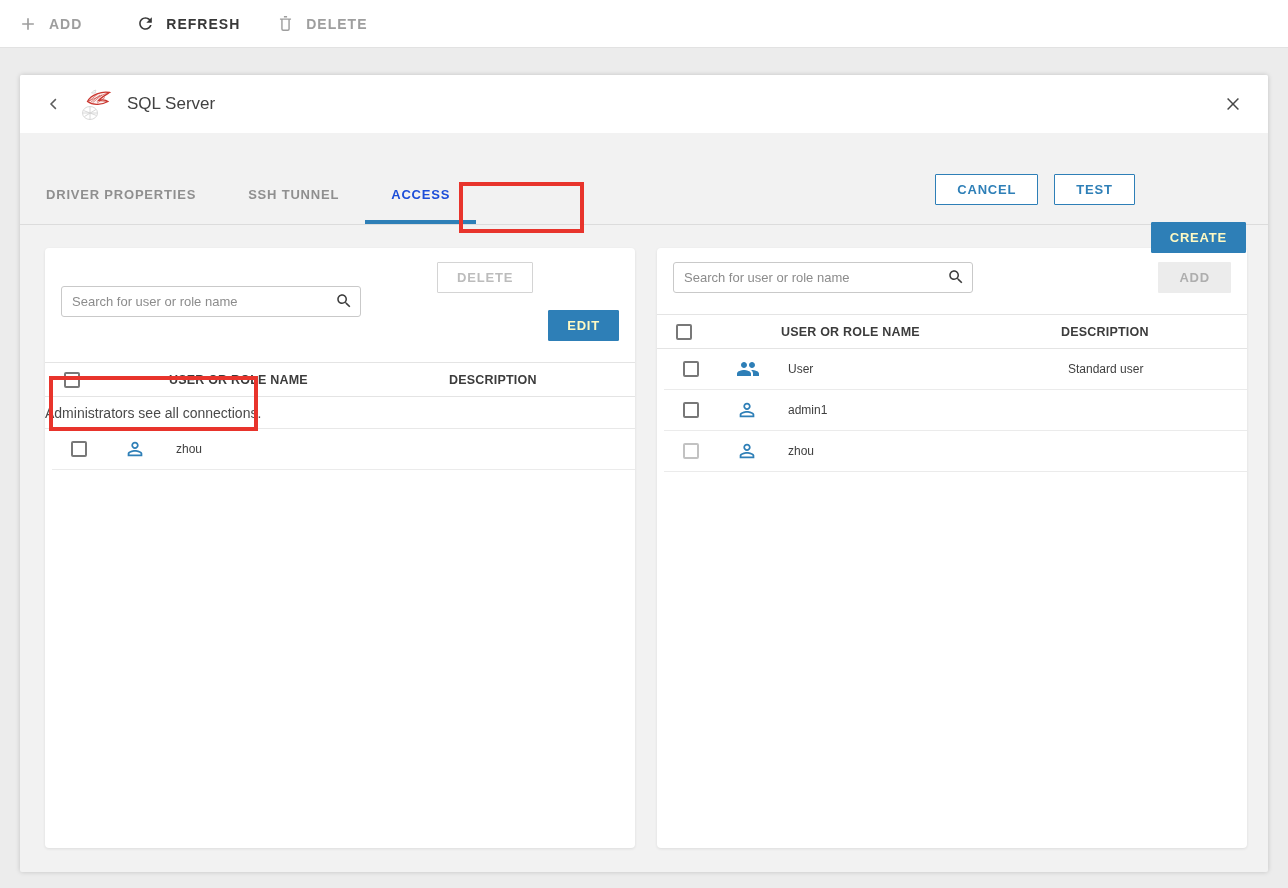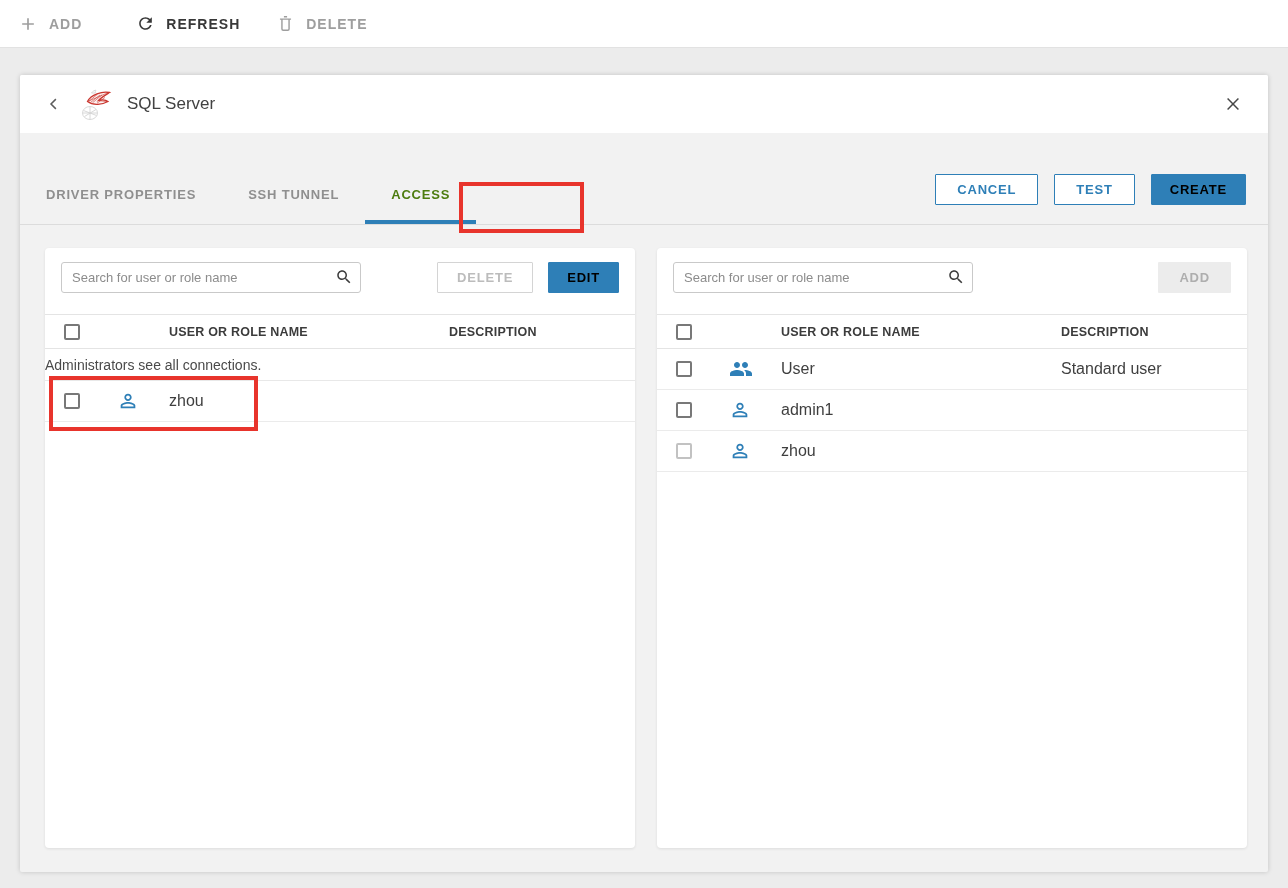--- a/index.html
+++ b/index.html
@@ -27,50 +27,50 @@
   .dlg-title { font-size:17px; color:#424242; }
   .close-ic { margin-left:auto; color:#474747; display:flex; cursor:pointer; }
 
   
   .tabbar { position:relative; height:92px; border-bottom:1px solid #dcdcdc; display:flex;
     align-items:flex-end; padding-left:26px; }
   .tabs { display:flex; height:60px; }
   .tab { display:flex; align-items:center; padding:0 26px; font-size:13px; font-weight:700;
     letter-spacing:.8px; color:#8f8f8f; position:relative; cursor:pointer; white-space:nowrap; }
   .tab:first-child { padding-left:0; }
-  .tab.active { color:#4d7c0f; }
+  .tab.active { color:#1d4ed8; }
   .tab.active::after { content:""; position:absolute; left:0; right:0; bottom:0; height:4px;
     background:#2e7fb7; }
   .dlg-actions { position:absolute; right:22px; top:41px; display:flex; gap:16px; }
 
   .btn { height:31px; border-radius:1px; font-size:13px; font-weight:700; letter-spacing:.8px;
     display:inline-flex; align-items:center; justify-content:center; cursor:pointer;
     font-family:"Liberation Sans", sans-serif; }
   .btn-outline { background:#fff; border:1px solid #2e7fb7; color:#2e7fb7; padding:0 21px; }
-  .btn-primary { background:#2e7fb7; border:1px solid #2e7fb7; color:#000000; padding:0 18px; }
+  .btn-primary { background:#2e7fb7; border:1px solid #2e7fb7; color:#fef9c3; padding:0 18px;margin-top:48px; }
   .btn-disabled-outline { background:#fff; border:1px solid #d4d4d4; color:#bcbcbc; padding:0 19px; }
   .btn-disabled-fill { background:#ececec; border:none; color:#aeaeae; padding:0 21px; }
 
   
   .content { display:flex; gap:22px; padding:23px 21px 0 25px; }
   .panel { width:590px; height:600px; background:#fff; border-radius:4px;
     box-shadow:0 1px 3px rgba(0,0,0,.09); overflow:hidden; }
   .panel-toolbar { display:flex; align-items:center; padding:14px 16px 21px 16px; }
   .search { position:relative; width:300px; }
   .search input { width:100%; height:31px; border:1px solid #c9c9c9; border-radius:3px;
     padding:0 34px 0 10px; font-size:13px; color:#333; background:#fff; outline:none;
     font-family:"Liberation Sans", sans-serif; }
   .search input::placeholder { color:#8c8c8c; }
   .search .sicon { position:absolute; right:8px; top:6px; color:#3c3c3c; }
   .pt-actions { margin-left:auto; display:flex; gap:15px; }
 
   .grid-row { display:grid; grid-template-columns:56px 68px 280px 1fr; align-items:center; }
   .thead { height:35px; border-top:1px solid #e4e4e4; border-bottom:1px solid #e4e4e4;
     font-size:12.5px; font-weight:700; color:#3c3c3c; letter-spacing:.2px; }
-  .trow { height:41px; border-bottom:1px solid #ebebeb; font-size:16px; color:#3f3f3f; }
+  .trow { height:41px; border-bottom:1px solid #ebebeb; font-size:12px; color:#3f3f3f;margin-left:7px; }
   .info-row { height:32px; display:flex; align-items:center; font-size:14px;
     color:#4a4a4a; border-bottom:1px solid #e8e8e8; }
   .cb-cell { padding-left:19px; display:flex; }
   .icon-cell { padding-left:16px; display:flex; }
   .cb { width:16px; height:16px; border:2px solid #787878; border-radius:2px; background:#fff;
     cursor:pointer; }
   .cb.light { border-color:#c2c2c2; cursor:default; }
   .user-ic { color:#2e7fb7; display:flex; }
 
   

